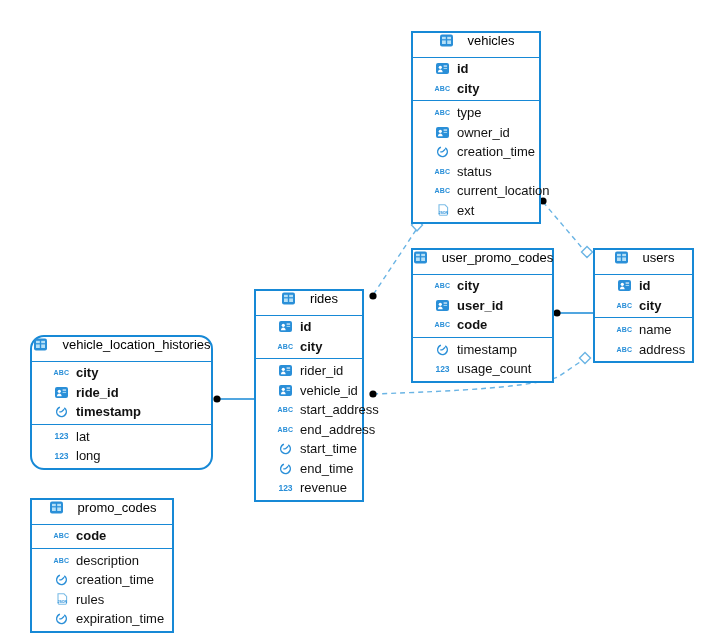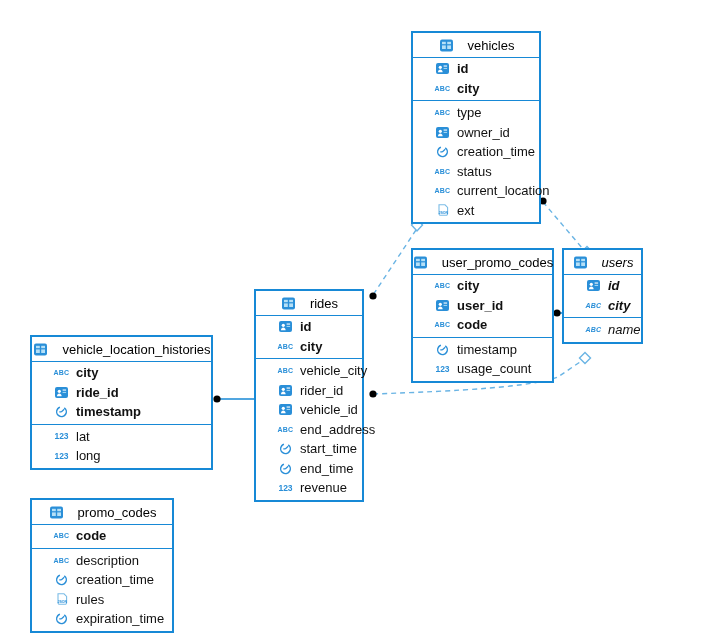--- a/index.html
+++ b/index.html
@@ -1,20 +1,20 @@
 <!DOCTYPE html>
 <html><head>
 <meta charset="utf-8">
 <style>
   html,body{margin:0;padding:0;background:#fff;}
   body{font-family:"Liberation Sans", sans-serif; color:#111;}
   #canvas{position:relative;width:705px;height:636px;background:#fff;overflow:hidden;}
   #wires{position:absolute;left:0;top:0;width:705px;height:636px;}
   .tbl{position:absolute;background:#fff;border:2px solid #1789d6;box-sizing:border-box;}
-  .tbl-h{display:flex;align-items:center;justify-content:center;gap:13px;height:24px;
+  .tbl-h{display:flex;justify-content:center;gap:13px;height:24px;
          border-bottom:1px solid #1789d6;font-size:13px;}
   .rows{padding:1px 0 2px 0;}
   .row{display:flex;align-items:center;gap:6px;height:19.5px;padding:0 5px;font-size:13px;white-space:nowrap;margin-left:16px;}
   .row.pk{font-weight:bold;}
   .divider{border-top:1px solid #1789d6;margin-top:2px;padding-top:2px;}
   .ic{width:17px;min-width:17px;height:14px;display:inline-flex;align-items:center;justify-content:center;}
   .ic-abc{font-size:7px;font-weight:bold;color:#2a8fd8;letter-spacing:.2px;}
   .ic-123{font-size:8.5px;font-weight:bold;color:#2a8fd8;}
   .tname{color:#000;}
 </style>
@@ -164,21 +164,21 @@
           </span>
         <span>timestamp</span>
       </div>
       <div class="row">
         <span class="ic ic-123">123</span>
         <span>usage_count</span>
       </div>
     </div>
   </div>
 
-  <div class="tbl" style="left:562px;top:248px;width:81px;font-style:italic;">
+  <div class="tbl" style="left:593px;top:248px;width:101px;">
     <div class="tbl-h">
       <span class="ic">
         <svg width="13" height="13" viewBox="0 0 13 13">
             <rect x="0" y="0.5" width="13" height="12" rx="2" fill="#2a8fd8"></rect>
             <rect x="2" y="2.8" width="3.8" height="2.4" fill="#b5e0f7"></rect>
             <rect x="7.2" y="2.8" width="3.8" height="2.4" fill="#b5e0f7"></rect>
             <rect x="2" y="6.4" width="3.8" height="3.6" fill="#b5e0f7"></rect>
             <rect x="7.2" y="6.4" width="3.8" height="3.6" fill="#b5e0f7"></rect>
           </svg>
       </span>
@@ -199,20 +199,24 @@
       </div>
       <div class="row pk">
         <span class="ic ic-abc">ABC</span>
         <span>city</span>
       </div>
       <div class="divider"></div>
       <div class="row">
         <span class="ic ic-abc">ABC</span>
         <span>name</span>
       </div>
+      <div class="row">
+        <span class="ic ic-abc">ABC</span>
+        <span>address</span>
+      </div>
     </div>
   </div>
 
   <div class="tbl" style="left:254px;top:289px;width:110px;">
     <div class="tbl-h">
       <span class="ic">
         <svg width="13" height="13" viewBox="0 0 13 13">
             <rect x="0" y="0.5" width="13" height="12" rx="2" fill="#2a8fd8"></rect>
             <rect x="2" y="2.8" width="3.8" height="2.4" fill="#b5e0f7"></rect>
             <rect x="7.2" y="2.8" width="3.8" height="2.4" fill="#b5e0f7"></rect>
@@ -234,24 +238,20 @@
             </svg>
           </span>
         <span>id</span>
       </div>
       <div class="row pk">
         <span class="ic ic-abc">ABC</span>
         <span>city</span>
       </div>
       <div class="divider"></div>
       <div class="row">
-        <span class="ic ic-abc">ABC</span>
-        <span>vehicle_city</span>
-      </div>
-      <div class="row">
         <span class="ic">
             <svg width="13" height="13" viewBox="0 0 13 13">
               <rect x="0" y="1" width="13" height="11" rx="2" fill="#2a8fd8"></rect>
               <circle cx="4.3" cy="5.3" r="1.6" fill="#fff"></circle>
               <path d="M2 10.2 C2 8.3 3.1 7.5 4.3 7.5 C5.5 7.5 6.6 8.3 6.6 10.2 Z" fill="#fff"></path>
               <rect x="7.6" y="3.5" width="3.5" height="1.1" fill="#fff"></rect>
               <rect x="7.6" y="5.9" width="3.5" height="1.1" fill="#9fd4f2"></rect>
             </svg>
           </span>
         <span>rider_id</span>
@@ -260,20 +260,24 @@
         <span class="ic">
             <svg width="13" height="13" viewBox="0 0 13 13">
               <rect x="0" y="1" width="13" height="11" rx="2" fill="#2a8fd8"></rect>
               <circle cx="4.3" cy="5.3" r="1.6" fill="#fff"></circle>
               <path d="M2 10.2 C2 8.3 3.1 7.5 4.3 7.5 C5.5 7.5 6.6 8.3 6.6 10.2 Z" fill="#fff"></path>
               <rect x="7.6" y="3.5" width="3.5" height="1.1" fill="#fff"></rect>
               <rect x="7.6" y="5.9" width="3.5" height="1.1" fill="#9fd4f2"></rect>
             </svg>
           </span>
         <span>vehicle_id</span>
+      </div>
+      <div class="row">
+        <span class="ic ic-abc">ABC</span>
+        <span>start_address</span>
       </div>
       <div class="row">
         <span class="ic ic-abc">ABC</span>
         <span>end_address</span>
       </div>
       <div class="row">
         <span class="ic">
             <svg width="13" height="13" viewBox="0 0 13 13">
               <circle cx="6.5" cy="6.8" r="4.8" fill="none" stroke="#2a8fd8" stroke-width="1.5" stroke-dasharray="25 6" transform="rotate(-55 6.5 6.8)"></circle>
               <path d="M6.5 6.8 L9.2 4.3 M6.5 6.8 L4.3 6.8" stroke="#2a8fd8" stroke-width="1.2" fill="none"></path>
@@ -290,21 +294,21 @@
           </span>
         <span>end_time</span>
       </div>
       <div class="row">
         <span class="ic ic-123">123</span>
         <span>revenue</span>
       </div>
     </div>
   </div>
 
-  <div class="tbl" style="left:30px;top:335px;width:183px;">
+  <div class="tbl" style="left:30px;top:335px;width:183px;border-radius:14px;">
     <div class="tbl-h">
       <span class="ic">
         <svg width="13" height="13" viewBox="0 0 13 13">
             <rect x="0" y="0.5" width="13" height="12" rx="2" fill="#2a8fd8"></rect>
             <rect x="2" y="2.8" width="3.8" height="2.4" fill="#b5e0f7"></rect>
             <rect x="7.2" y="2.8" width="3.8" height="2.4" fill="#b5e0f7"></rect>
             <rect x="2" y="6.4" width="3.8" height="3.6" fill="#b5e0f7"></rect>
             <rect x="7.2" y="6.4" width="3.8" height="3.6" fill="#b5e0f7"></rect>
           </svg>
       </span>

